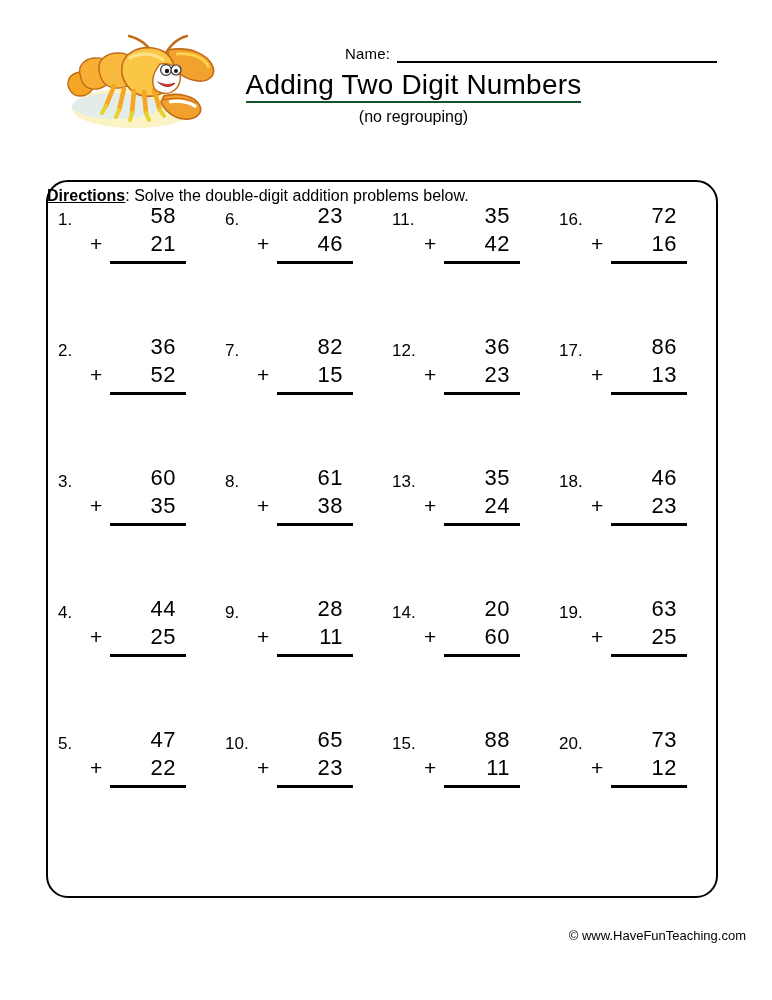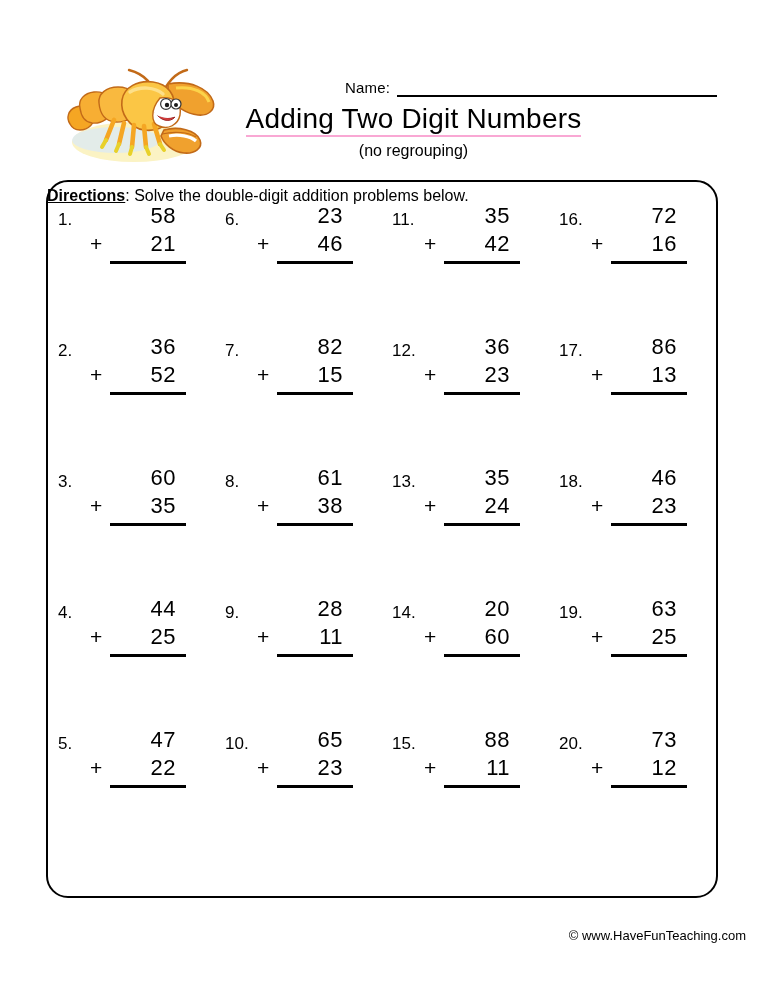--- a/index.html
+++ b/index.html
@@ -16,21 +16,20 @@
     overflow: hidden;
   }
 
   
   #header {
     position: absolute;
     left: 0;
     top: 0;
     width: 708px;
     height: 140px;
-    margin-top: 34px;
   }
 
   #lobster {
     position: absolute;
     left: 56px;
     top: 34px;
     width: 170px;
     height: 98px;
   }
 
@@ -61,21 +60,21 @@
     top: 70px;
     width: 772px;
     text-align: center;
     padding-left: 55px;
     box-sizing: border-box;
   }
   #title-text {
     font-size: 28px;
     font-weight: normal;
     letter-spacing: 0.2px;
-    border-bottom: 2px solid #f9a8d4;
+    border-bottom: 2px solid #14532d;
     padding-bottom: 1px;
     display: inline-block;
     line-height: 1.08;
   }
 
   #subtitle {
     position: absolute;
     left: 0;
     top: 108px;
     width: 772px;

